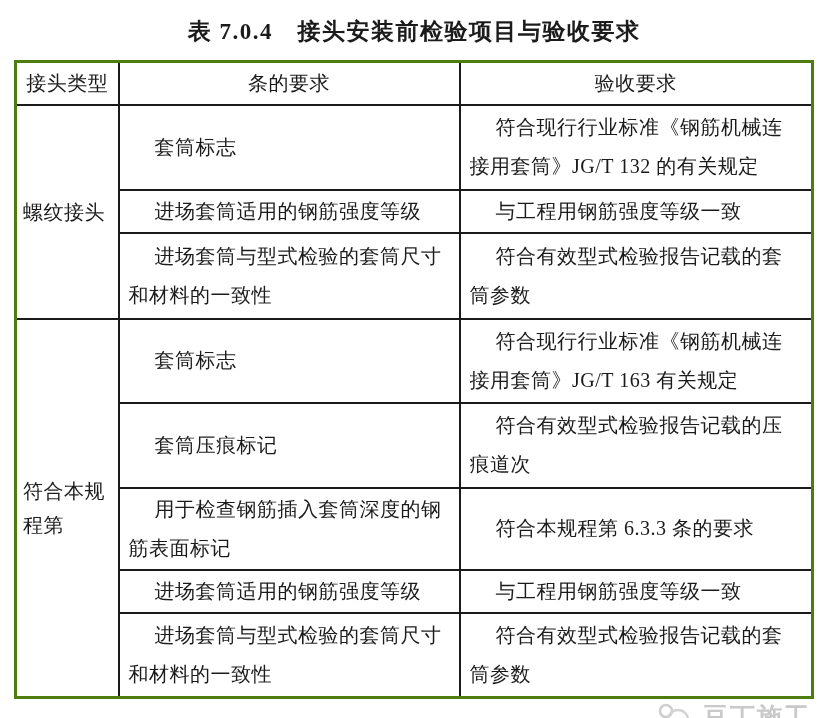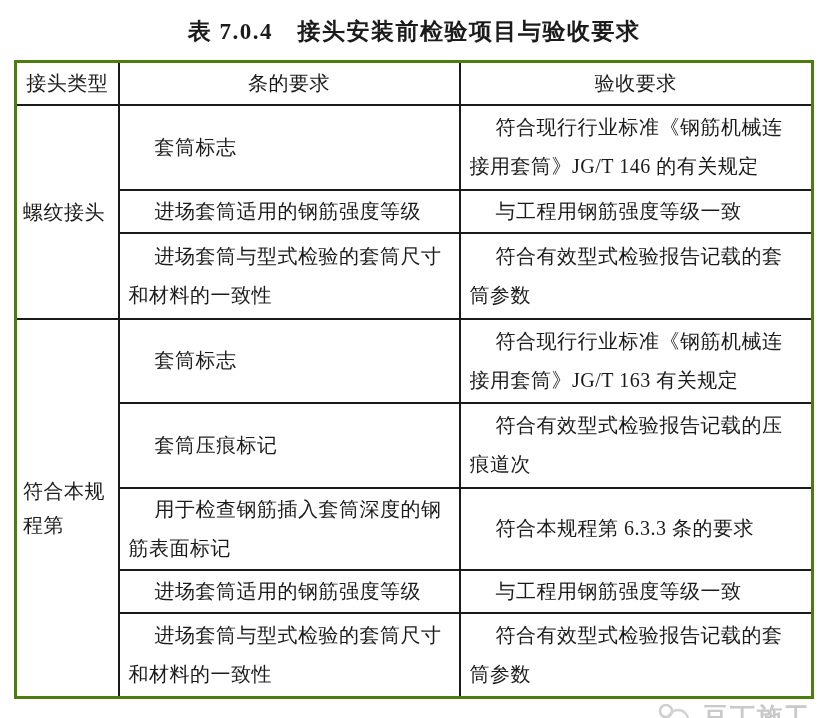--- a/index.html
+++ b/index.html
@@ -87,21 +87,21 @@
     <tbody>
       <tr class="r-head">
         <th>接头类型</th>
         <th>条的要求</th>
         <th>验收要求</th>
       </tr>
 
       <tr class="rh-85">
         <td class="type" rowspan="3">螺纹接头</td>
         <td class="item">套筒标志</td>
-        <td class="req">符合现行行业标准《钢筋机械连接用套筒》JG/T 146 的有关规定</td>
+        <td class="req">符合现行行业标准《钢筋机械连接用套筒》JG/T 132 的有关规定</td>
       </tr>
       <tr class="rh-41">
         <td class="item">进场套筒适用的钢筋强度等级</td>
         <td class="req">与工程用钢筋强度等级一致</td>
       </tr>
       <tr class="rh-86">
         <td class="item">进场套筒与型式检验的套筒尺寸和材料的一致性</td>
         <td class="req">符合有效型式检验报告记载的套筒参数</td>
       </tr>
 

